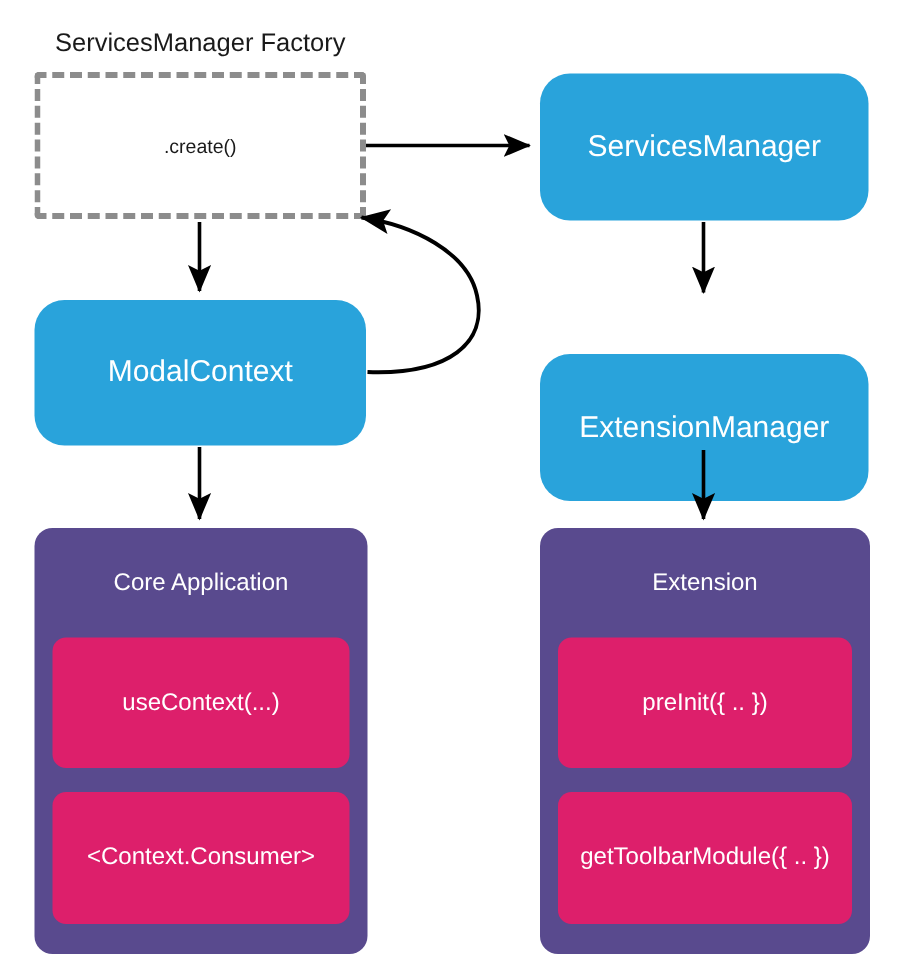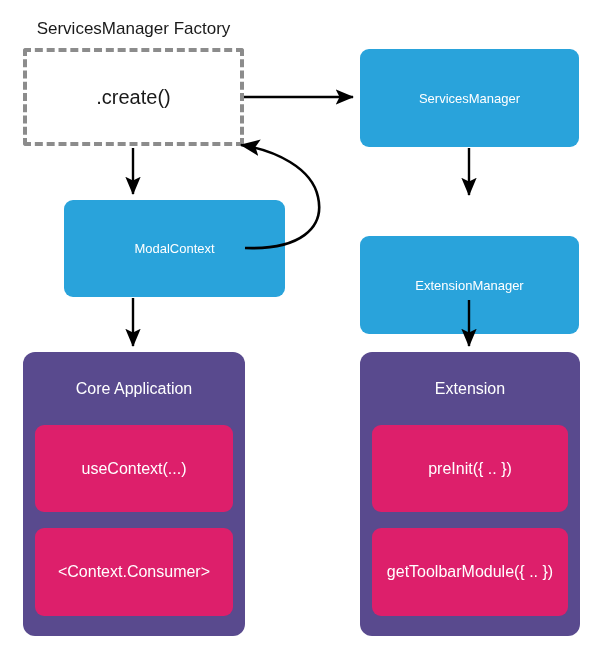--- a/index.html
+++ b/index.html
@@ -48,29 +48,29 @@
   .dashed-box {
     position: absolute;
     left: 23px;
     top: 48px;
     width: 221px;
     height: 98px;
     border: 4px dashed #8c8c8c;
     border-radius: 3px;
     background: transparent;
     color: #1a1a1a;
-    font-size: 20px;
+    font-size: 13px;
   }
 
   
   .blue {
     background: #29a3db;
-    border-radius: 9px;
+    border-radius: 20px;
     color: #ffffff;
-    font-size: 13px;
+    font-size: 20px;
   }
 
   
   .purple {
     background: #594a8e;
     border-radius: 12px;
     display: block;
   }
   .purple-title {
     position: absolute;
@@ -126,21 +126,21 @@
   <div class="factory-title">ServicesManager Factory</div>
 
   <div class="node dashed-box">
     <span>.create()</span>
   </div>
 
   <div class="node blue" style="left:360px; top:49px; width:219px; height:98px;">
     <span>ServicesManager</span>
   </div>
 
-  <div class="node blue" style="left:23px; top:200px; width:221px; height:97px;margin-left:41px;">
+  <div class="node blue" style="left:23px; top:200px; width:221px; height:97px;">
     <span>ModalContext</span>
   </div>
 
   <div class="node blue" style="left:360px; top:201px; width:219px; height:98px;margin-top:35px;">
     <span>ExtensionManager</span>
   </div>
 
   <div class="node purple" style="left:360px; top:352px; width:220px; height:284px;">
     <div class="purple-title">Extension</div>
     <div class="pink" style="left:12px; top:73px; width:196px; height:87px;">

